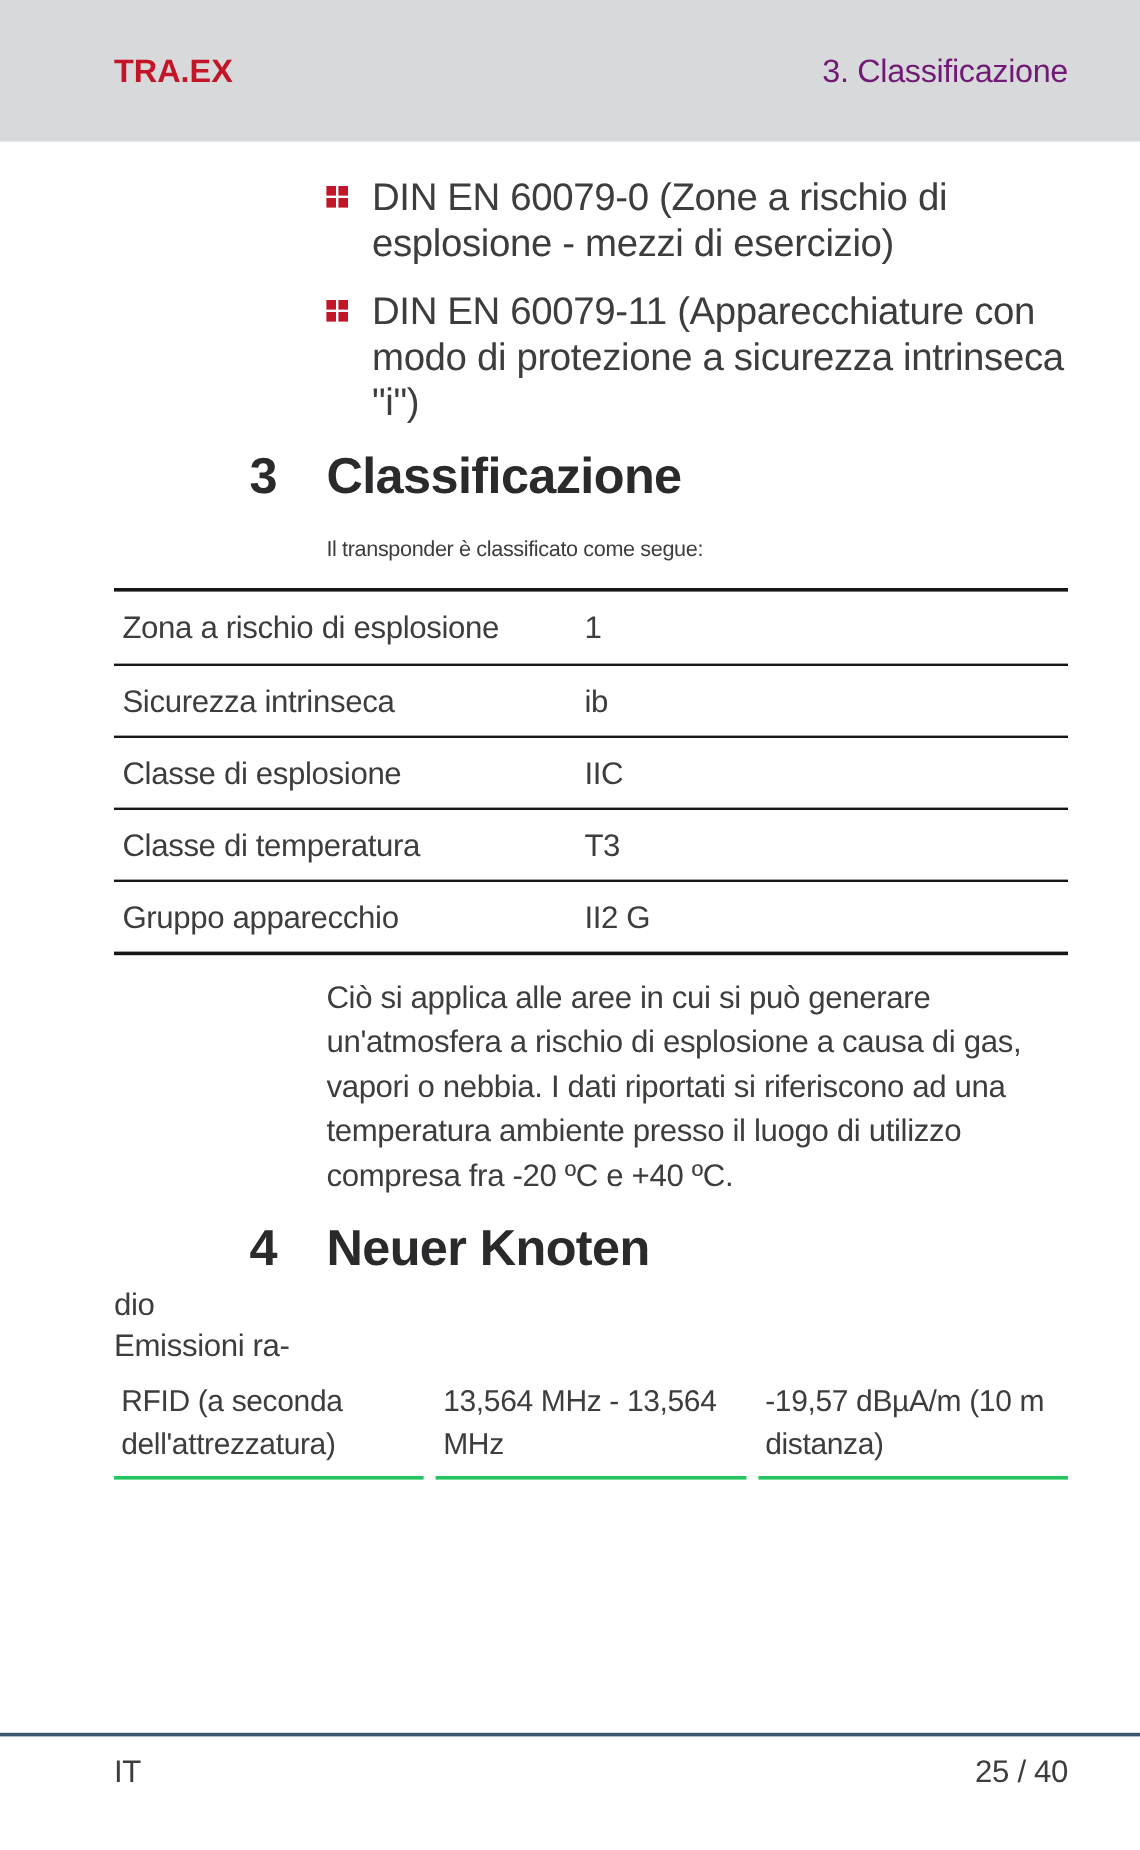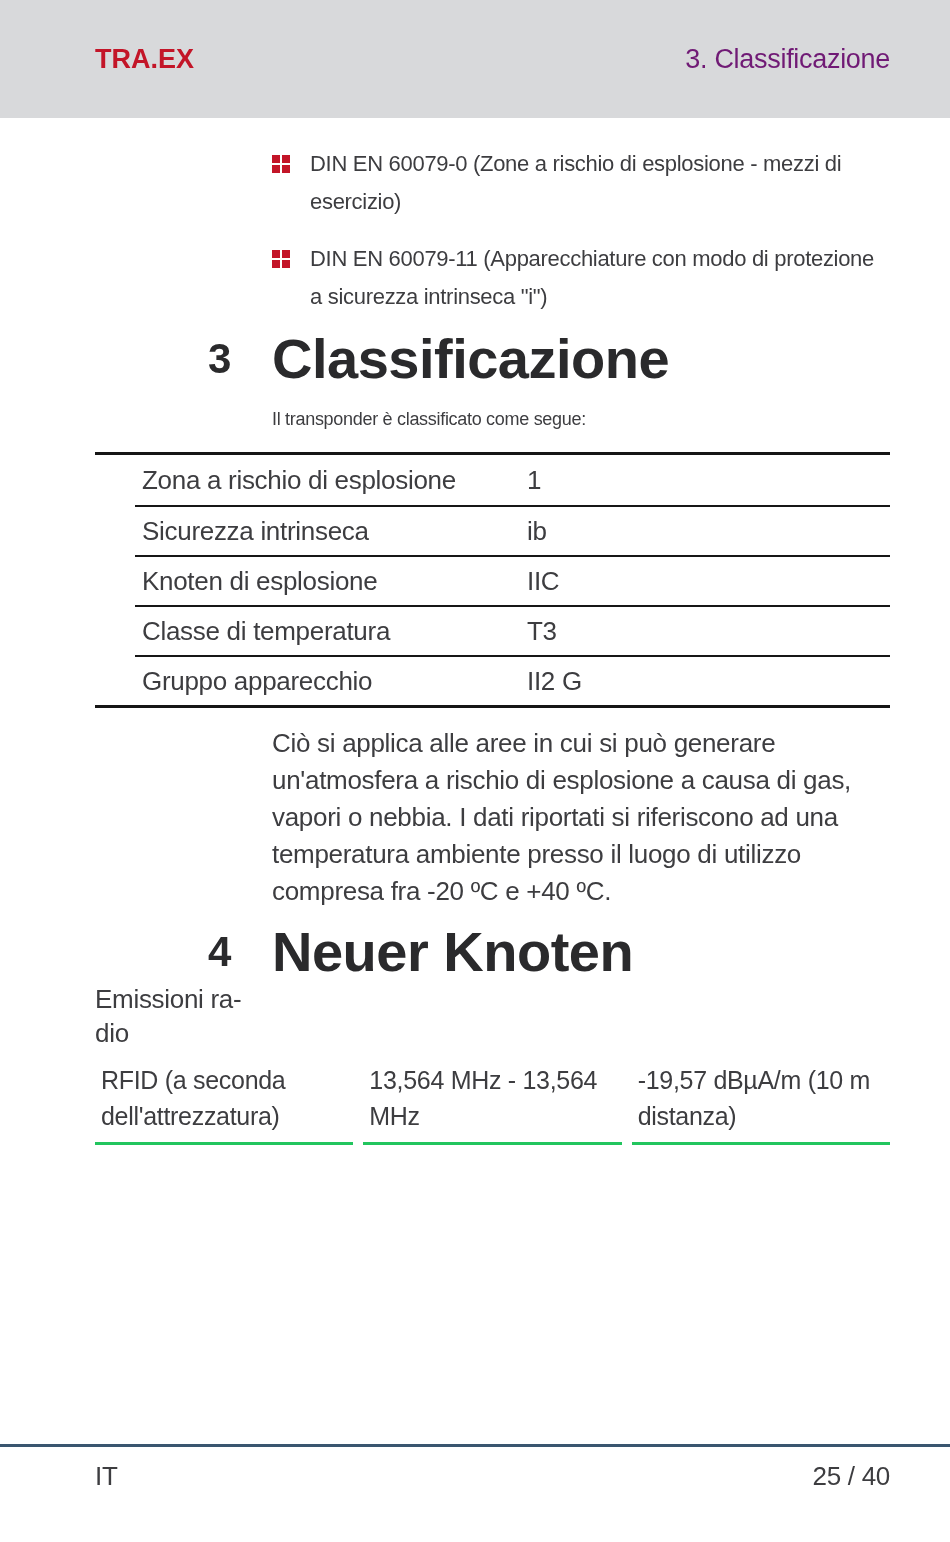--- a/index.html
+++ b/index.html
@@ -23,32 +23,32 @@
   .chapter { color:#701a75; font-size:27px; font-weight:400; }
 
   
   .bullet-list { margin:27px 60px 0 272px; }
   .bullet-item { display:flex; margin-bottom:19px; }
   .bullet-icon {
     flex:0 0 18px; width:18px; height:18px; margin:10px 20px 0 0;
     display:grid; grid-template-columns:8px 8px; grid-template-rows:8px 8px; gap:2px;
   }
   .bullet-icon span { background:#c31528; display:block; }
-  .bullet-text { font-size:22px; line-height:38px; }
+  .bullet-text { font-size:32px; line-height:38px; }
 
   
   .section-heading { display:flex; margin-top:18px; padding-left:208px; color:#2a2a2c; }
   .heading-number { flex:0 0 64px; font-size:42px; font-weight:600; line-height:48px; }
-  .heading-title { font-size:56px; font-weight:600; line-height:48px; letter-spacing:-0.5px;text-align:right; }
+  .heading-title { font-size:42px; font-weight:600; line-height:48px; letter-spacing:-0.5px;text-align:right; }
 
   .intro-text { margin:18px 60px 0 272px; font-size:18px; line-height:36px; }
 
   
   .t1 { margin:15px 60px 0 95px; width:795px; border-top:3px solid #161616; border-bottom:3px solid #161616; }
-  .t1-row { display:flex; align-items:center; height:50px; border-top:2px solid #161616; font-size:26px;margin-left:40px; }
+  .t1-row { display:flex; align-items:center; height:60px; border-top:2px solid #161616; font-size:26px; }
   .t1-row:first-child { border-top:none; }
   .t1-label { flex:0 0 392px; padding-left:7px; }
   .t1-value { flex:1; }
 
   .body-paragraph { margin:17px 60px 0 272px; font-size:26px; line-height:37px; max-width:620px; }
 
   
   .margin-label { margin:6px 0 0 95px; width:190px; font-size:26px; line-height:34px; }
 
   
@@ -111,43 +111,43 @@
   <div class="t1">
     <div class="t1-row">
       <div class="t1-label">Zona a rischio di esplosione</div>
       <div class="t1-value">1</div>
     </div>
     <div class="t1-row">
       <div class="t1-label">Sicurezza intrinseca</div>
       <div class="t1-value">ib</div>
     </div>
     <div class="t1-row">
-      <div class="t1-label">Knoten di esplosione</div>
+      <div class="t1-label">Classe di esplosione</div>
       <div class="t1-value">IIC</div>
     </div>
     <div class="t1-row">
       <div class="t1-label">Classe di temperatura</div>
       <div class="t1-value">T3</div>
     </div>
     <div class="t1-row">
       <div class="t1-label">Gruppo apparecchio</div>
       <div class="t1-value">II2 G</div>
     </div>
   </div>
 
   <div class="body-paragraph">Ciò si applica alle aree in cui si può generare un'atmosfera a rischio di esplosione a causa di gas, vapori o nebbia. I dati riportati si riferiscono ad una temperatura ambiente presso il luogo di utilizzo compresa fra -20 ºC e +40 ºC.</div>
 
   <div class="section-heading">
     <div class="heading-number">4</div>
     <div class="heading-title">Neuer Knoten</div>
   </div>
 
   <div class="margin-label">
+    <div>dio</div>
     <div>Emissioni ra-</div>
-    <div>dio</div>
   </div>
 
   <div class="t2">
     <div class="t2-row last">
       <div class="t2-cell">
         <div>RFID (a seconda dell'attrezzatura)</div>
       </div>
       <div class="t2-cell">
         <div>13,564 MHz - 13,564 MHz</div>
       </div>

